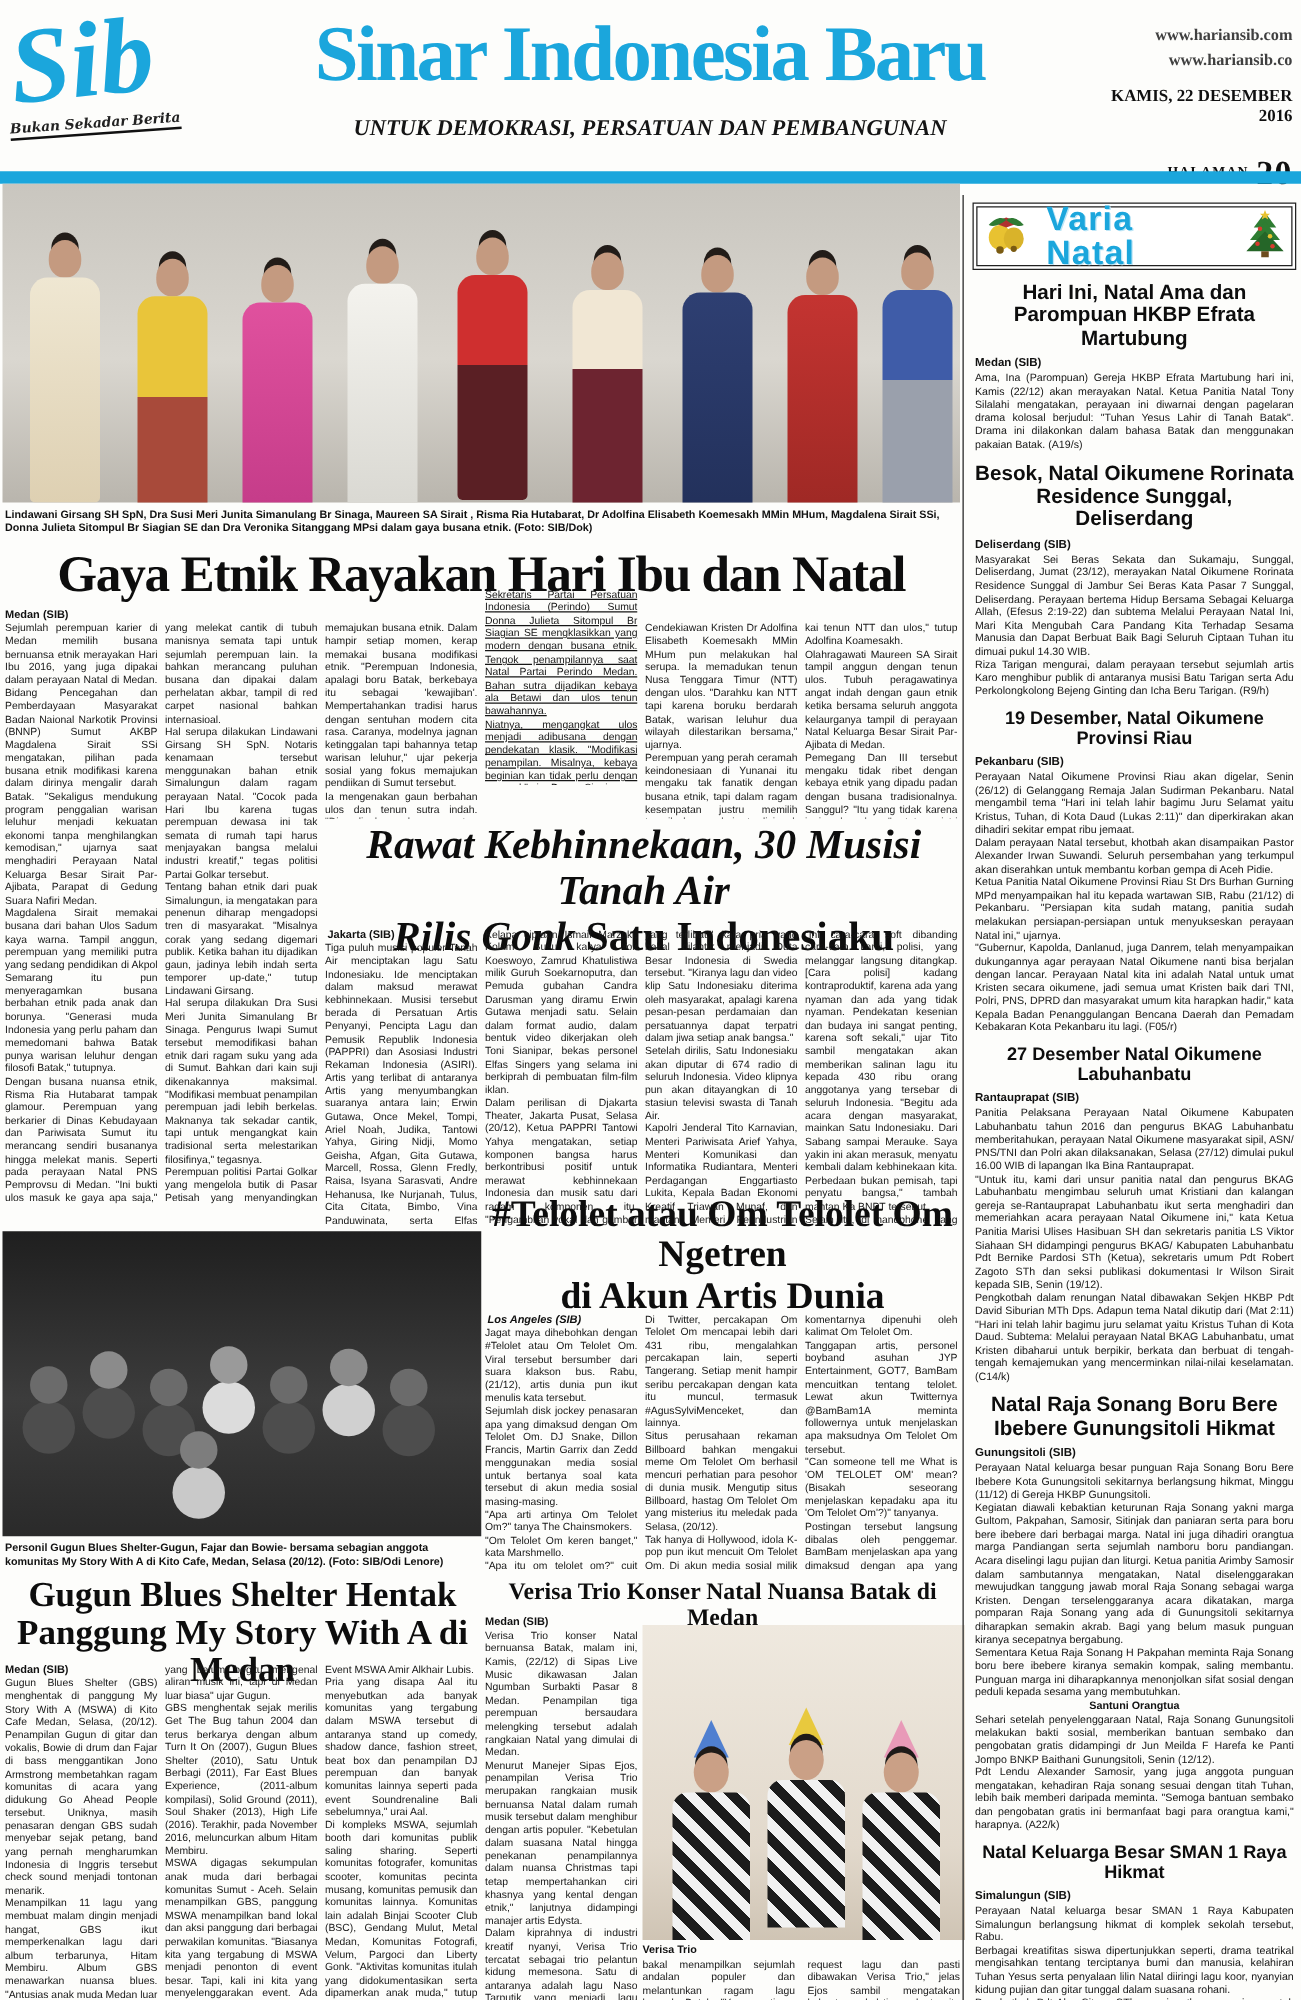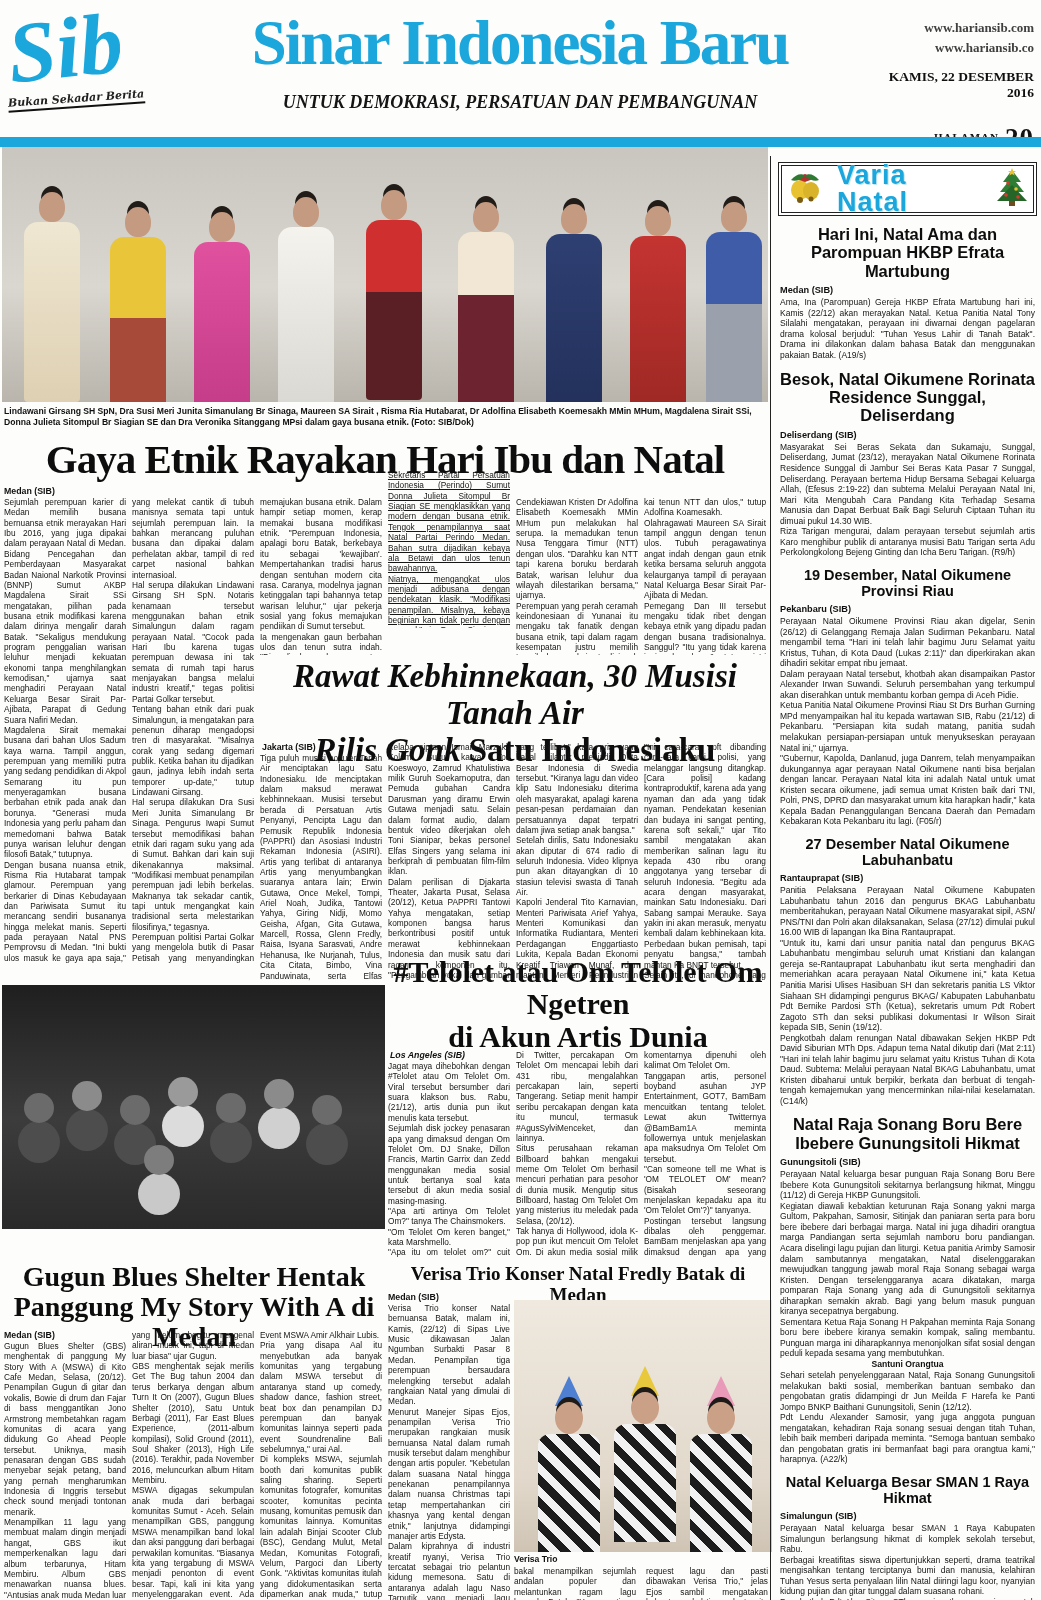--- a/index.html
+++ b/index.html
@@ -168,20 +168,21 @@
   <div class="abs photo-gugun">
     <span class="gg"></span>
       <span class="gg"></span>
       <span class="gg"></span>
       <span class="gg"></span>
     <span class="gg"></span>
       <span class="gg"></span>
       <span class="gg"></span>
       <span class="gg"></span>
   </div>
+  <div class="abs caption" style="left:4px;top:1233px;width:380px;">Personil Gugun Blues Shelter-Gugun, Fajar dan Bowie- bersama sebagian anggota komunitas My Story With A di Kito Cafe, Medan, Selasa (20/12). (Foto: SIB/Odi Lenore)</div>
   <div class="abs hl-serif2" style="left:4px;top:1262px;width:380px;">
     <span>Gugun Blues Shelter Hentak</span><br>
     <span>Panggung My Story With A di Medan</span>
   </div>
   <div class="abs dateline" style="left:4px;top:1330px;">Medan (SIB)</div>
   <div class="abs body-col" style="left:4px;top:1341px;width:122px;height:259px;">Gugun Blues Shelter (GBS) menghentak di panggung My Story With A (MSWA) di Kito Cafe Medan, Selasa, (20/12). Penampilan Gugun di gitar dan vokalis, Bowie di drum dan Fajar di bass menggantikan Jono Armstrong membetahkan ragam komunitas di acara yang didukung Go Ahead People tersebut. Uniknya, masih penasaran dengan GBS sudah menyebar sejak petang, band yang pernah mengharumkan Indonesia di Inggris tersebut check sound menjadi tontonan menarik.
 Menampilkan 11 lagu yang membuat malam dingin menjadi hangat, GBS ikut memperkenalkan lagu dari album terbarunya, Hitam Membiru. Album GBS menawarkan nuansa blues. "Antusias anak muda Medan luar biasa. Masih banyak daerah-daerah</div>
   <div class="abs body-col" style="left:132px;top:1330px;width:122px;height:270px;">yang belum begitu mengenal aliran musik ini, tapi di Medan luar biasa" ujar Gugun.
 GBS menghentak sejak merilis Get The Bug tahun 2004 dan terus berkarya dengan album Turn It On (2007), Gugun Blues Shelter (2010), Satu Untuk Berbagi (2011), Far East Blues Experience, (2011-album kompilasi), Solid Ground (2011), Soul Shaker (2013), High Life (2016). Terakhir, pada November 2016, meluncurkan album Hitam Membiru.
 MSWA digagas sekumpulan anak muda dari berbagai komunitas Sumut - Aceh. Selain menampilkan GBS, panggung MSWA menampilkan band lokal dan aksi panggung dari berbagai perwakilan komunitas. "Biasanya kita yang tergabung di MSWA menjadi penonton di event besar. Tapi, kali ini kita yang menyelenggarakan event. Ada banyak komunitas yang terlibat dan masih banyak daerah. Jadi kegiatan ini sebenarnya dari kita untuk kita," cerita Koordinator</div>
@@ -200,21 +201,21 @@
 "Om Telolet Om keren banget," kata Marshmello.
 "Apa itu om telolet om?" cuit Zedd di akun @Zedd. Adapun Martin Garrix menilai bunyi klakson Om Telolet Om itu luar biasa.</div>
   <div class="abs body-col" style="left:516px;top:1050px;width:122px;height:207px;">Di Twitter, percakapan Om Telolet Om mencapai lebih dari 431 ribu, mengalahkan percakapan lain, seperti Tangerang. Setiap menit hampir seribu percakapan dengan kata itu muncul, termasuk #AgusSylviMenceket, dan lainnya.
 Situs perusahaan rekaman Billboard bahkan mengakui meme Om Telolet Om berhasil mencuri perhatian para pesohor di dunia musik. Mengutip situs Billboard, hastag Om Telolet Om yang misterius itu meledak pada Selasa, (20/12).
 Tak hanya di Hollywood, idola K-pop pun ikut mencuit Om Telolet Om. Di akun media sosial milik artis Korea, seperti G-Dragon, TOP, Chanyeol EXO, Baekhyun EXO, Yoona SNSD, akun resmi Black Pink, kolom</div>
   <div class="abs body-col" style="left:644px;top:1050px;width:122px;height:207px;">komentarnya dipenuhi oleh kalimat Om Telolet Om.
 Tanggapan artis, personel boyband asuhan JYP Entertainment, GOT7, BamBam mencuitkan tentang telolet. Lewat akun Twitternya @BamBam1A meminta followernya untuk menjelaskan apa maksudnya Om Telolet Om tersebut.
 "Can someone tell me What is 'OM TELOLET OM' mean? (Bisakah seseorang menjelaskan kepadaku apa itu 'Om Telolet Om'?)" tanyanya.
 Postingan tersebut langsung dibalas oleh penggemar. BamBam menjelaskan apa yang dimaksud dengan apa yang ditanyakannya itu, termasuk lewat postingan video. (VRS/j)</div>
 
-  <div class="abs hl-verisa" style="left:388px;top:1264px;width:380px;">Verisa Trio Konser Natal Fredly Batak di Medan</div>
+  <div class="abs hl-verisa" style="left:388px;top:1264px;width:380px;">Verisa Trio Konser Natal Nuansa Batak di Medan</div>
   <div class="abs dateline" style="left:388px;top:1292px;">Medan (SIB)</div>
   <div class="abs body-col" style="left:388px;top:1303px;width:122px;height:297px;">Verisa Trio konser Natal bernuansa Batak, malam ini, Kamis, (22/12) di Sipas Live Music dikawasan Jalan Ngumban Surbakti Pasar 8 Medan. Penampilan tiga perempuan bersaudara melengking tersebut adalah rangkaian Natal yang dimulai di Medan.
 Menurut Manejer Sipas Ejos, penampilan Verisa Trio merupakan rangkaian musik bernuansa Natal dalam rumah musik tersebut dalam menghibur dengan artis populer. "Kebetulan dalam suasana Natal hingga penekanan penampilannya dalam nuansa Christmas tapi tetap mempertahankan ciri khasnya yang kental dengan etnik," lanjutnya didampingi manajer artis Edysta.
 Dalam kiprahnya di industri kreatif nyanyi, Verisa Trio tercatat sebagai trio pelantun kidung memesona. Satu di antaranya adalah lagu Naso Tarputik yang menjadi lagu pergaulan anak muda, khususnya pecinta lagu Batak.
 Dalam penampilan perdananya di kota Medan, Verisa Trio</div>
   <div class="abs photo-verisa">
     <div class="vg v1">
         <span class="hat"></span>
         <span class="head"></span>
         <span class="body"></span>

